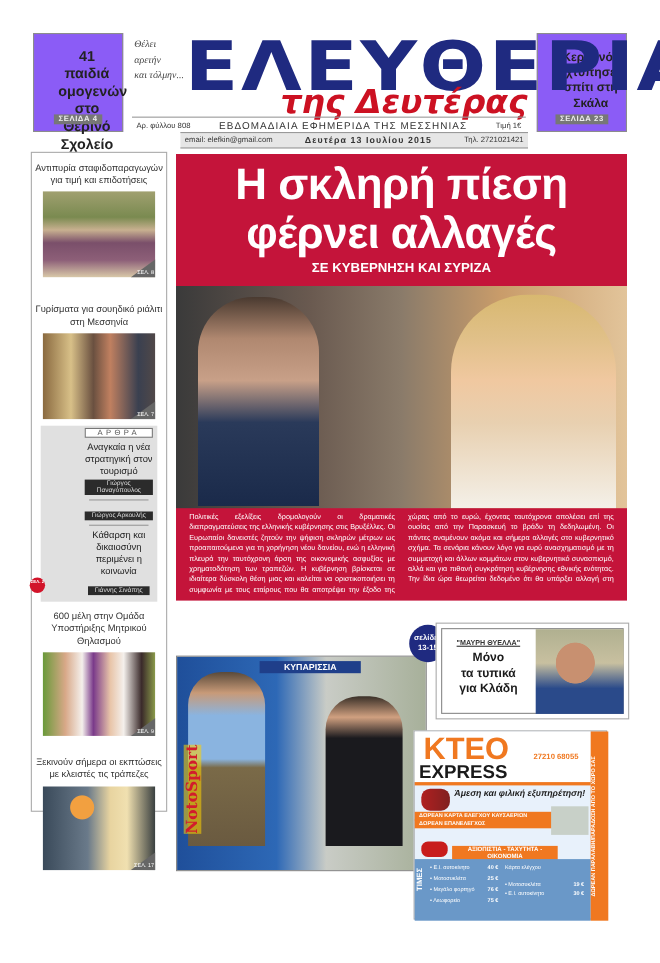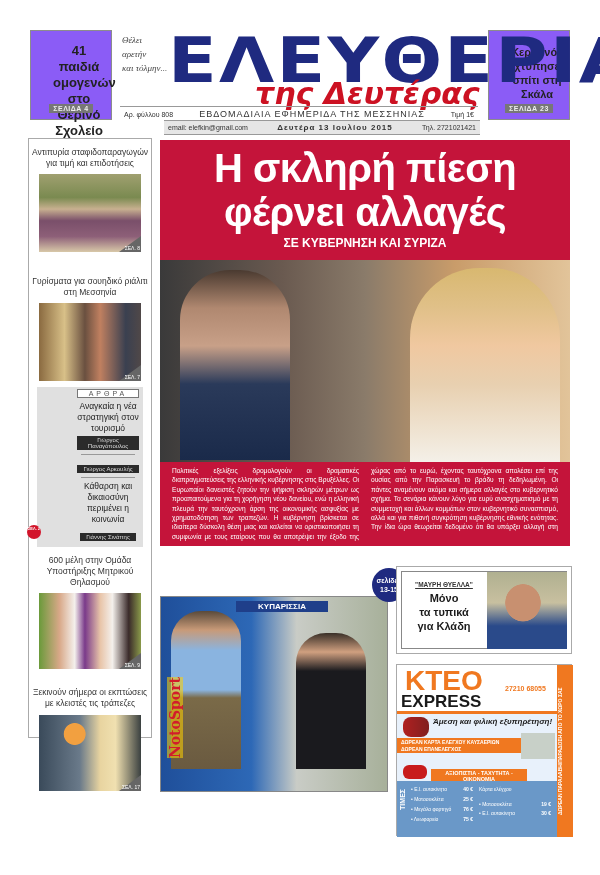--- a/index.html
+++ b/index.html
@@ -139,21 +139,21 @@
     <div style="font-size:6.5px;font-weight:bold;text-decoration:underline;color:#333;">"ΜΑΥΡΗ ΘΥΕΛΛΑ"</div>
     <div style="font-size:11px;font-weight:bold;line-height:14px;margin-top:3px;color:#1a1a1a;">
       <div>Μόνο</div>
       <div>τα τυπικά</div>
       <div>για Κλάδη</div>
     </div>
   </div>
   <div class="abs" style="left:90px;top:5px;width:80px;height:77px;background:radial-gradient(ellipse at 45% 40%,#c89070 0 28%,transparent 29%),linear-gradient(180deg,#b0b090 0%,#c8c0a0 40%,#2a4a8a 70%,#2a4a8a 100%);"></div>
 </div>
 
-<div class="abs kteo" style="left:396px;top:664px;width:176px;height:172px;">
+<div class="abs kteo" style="left:376px;top:664px;width:176px;height:172px;">
   <div class="abs" style="left:0;top:0;width:160px;height:46px;background:#fff;"></div>
   <div class="abs" style="left:8px;top:2px;font-size:28px;font-weight:bold;color:#f07820;line-height:28px;">ΚΤΕΟ</div>
   <div class="abs" style="left:4px;top:28px;font-size:17px;font-weight:bold;color:#1a1a1a;line-height:18px;">EXPRESS</div>
   <div class="abs" style="left:108px;top:20px;font-size:7px;font-weight:bold;color:#f07820;">27210 68055</div>
   <div class="abs" style="left:0;top:46px;width:160px;height:3px;background:#f07820;"></div>
   <div class="abs" style="left:36px;top:52px;font-size:8px;font-style:italic;font-weight:bold;color:#222;">Άμεση και φιλική εξυπηρέτηση!</div>
   <div class="abs" style="left:6px;top:52px;width:26px;height:20px;background:linear-gradient(90deg,#b02020,#802020);border-radius:8px;"></div>
   <div class="abs" style="left:0;top:73px;width:140px;background:#f07820;color:#fff;font-size:5px;font-weight:bold;padding:1px 4px;">ΔΩΡΕΑΝ ΚΑΡΤΑ ΕΛΕΓΧΟΥ ΚΑΥΣΑΕΡΙΩΝ</div>
   <div class="abs" style="left:0;top:80px;width:140px;background:#f07820;color:#fff;font-size:5px;font-weight:bold;padding:1px 4px;">ΔΩΡΕΑΝ ΕΠΑΝΕΛΕΓΧΟΣ</div>
   <div class="abs" style="left:124px;top:68px;width:34px;height:26px;background:#c8d0c8;"></div>

